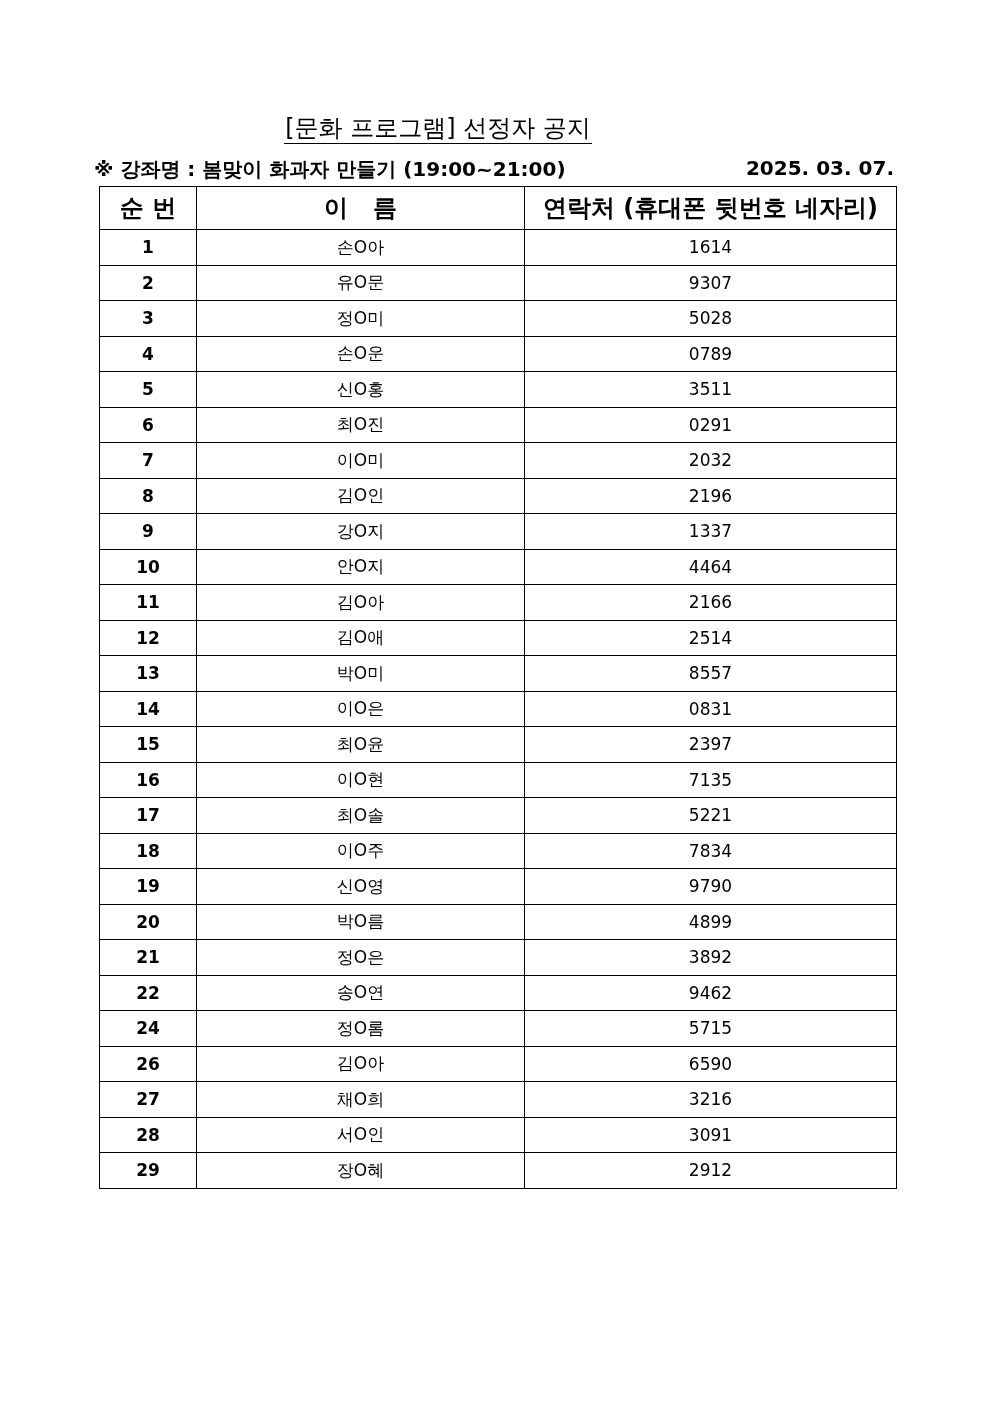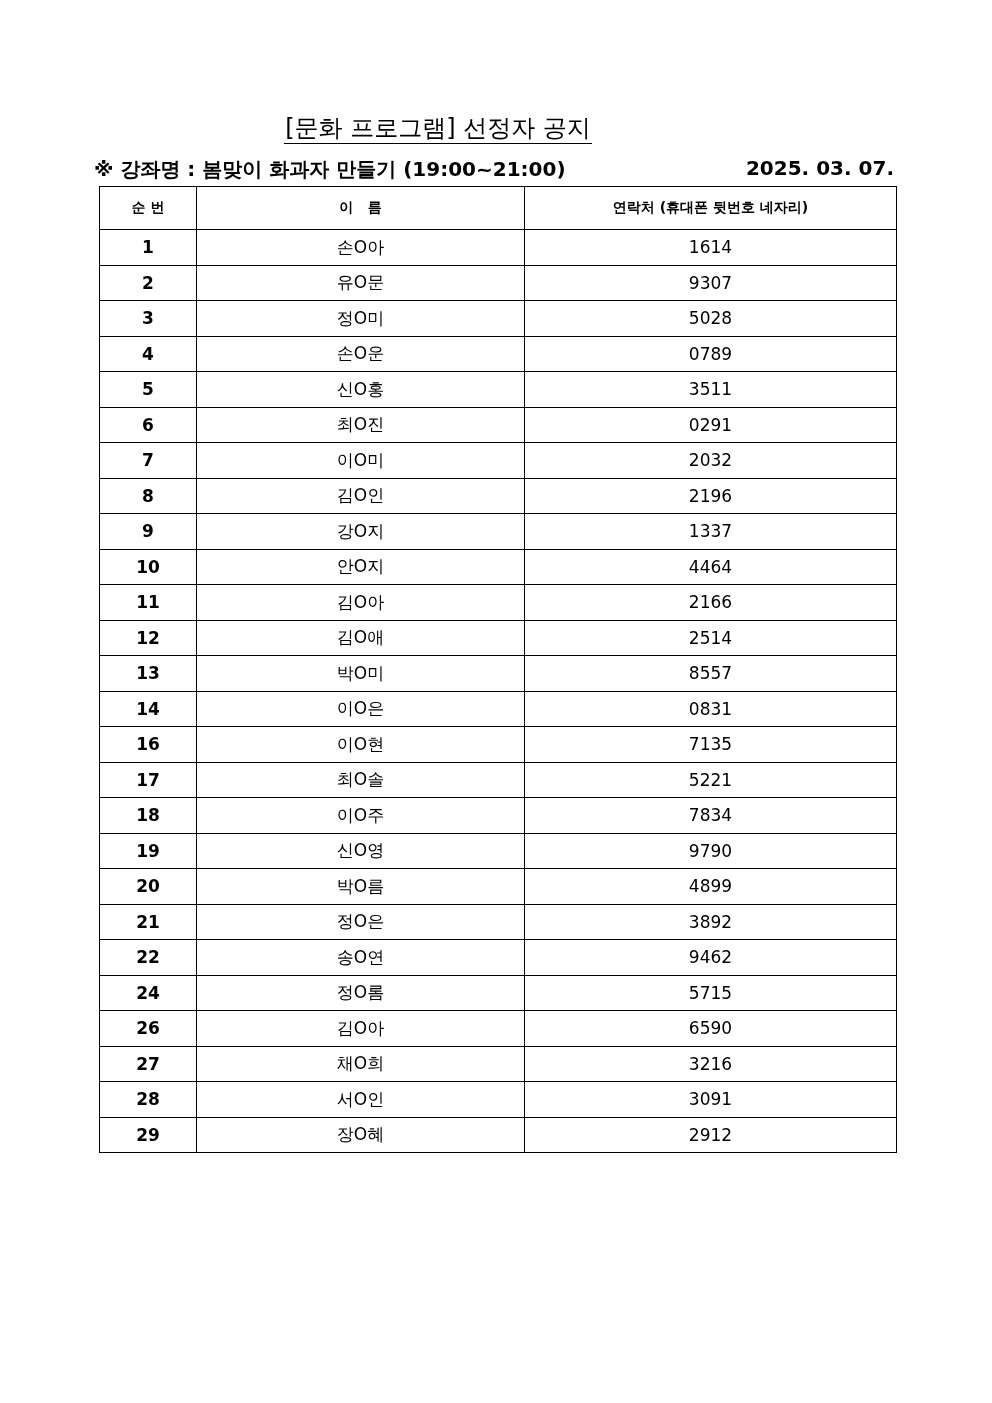--- a/index.html
+++ b/index.html
@@ -12,21 +12,21 @@
   .subline { position: absolute; top: 156px; left: 94px; width: 800px; height: 22px; font-size: 20px; font-weight: bold; }
   .subline .left { position: absolute; left: 0; top: 0; }
   .subline .right { position: absolute; right: 0; top: 0; margin-left: 36px; }
   table.roster {
     position: absolute; left: 99px; top: 186px; width: 797px;
     border-collapse: collapse; table-layout: fixed;
   }
   table.roster th, table.roster td {
     border: 1px solid #000; text-align: center; padding: 0; overflow: hidden; white-space: nowrap;
   }
-  table.roster th { height: 42px; font-size: 14px; font-weight: bold; }
+  table.roster th { height: 42px; font-size: 24px; font-weight: bold; }
   table.roster td { height: 34.5px; font-size: 17px; }
   td.num { font-weight: bold; }
   col.c1 { width: 97px; } col.c2 { width: 328px; } col.c3 { width: 372px; }
 </style>
 </head>
 <body>
 
 <div class="title">
   <span>[문화 프로그램] 선정자 공지</span>
 </div>
@@ -114,20 +114,25 @@
         <td class="num">13</td>
         <td class="name">박O미</td>
         <td class="phone">8557</td>
       </tr>
       <tr>
         <td class="num">14</td>
         <td class="name">이O은</td>
         <td class="phone">0831</td>
       </tr>
       <tr>
+        <td class="num">15</td>
+        <td class="name">최O윤</td>
+        <td class="phone">2397</td>
+      </tr>
+      <tr>
         <td class="num">16</td>
         <td class="name">이O현</td>
         <td class="phone">7135</td>
       </tr>
       <tr>
         <td class="num">17</td>
         <td class="name">최O솔</td>
         <td class="phone">5221</td>
       </tr>
       <tr>

